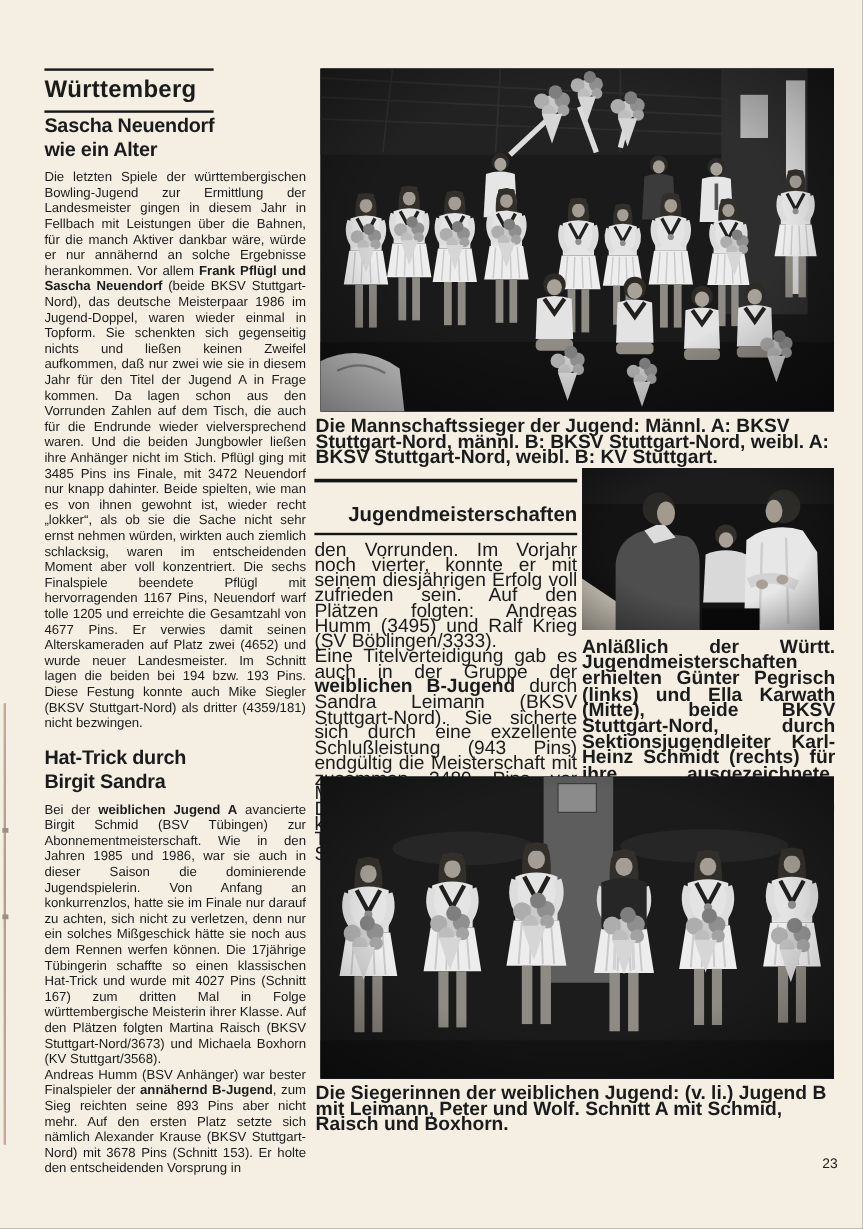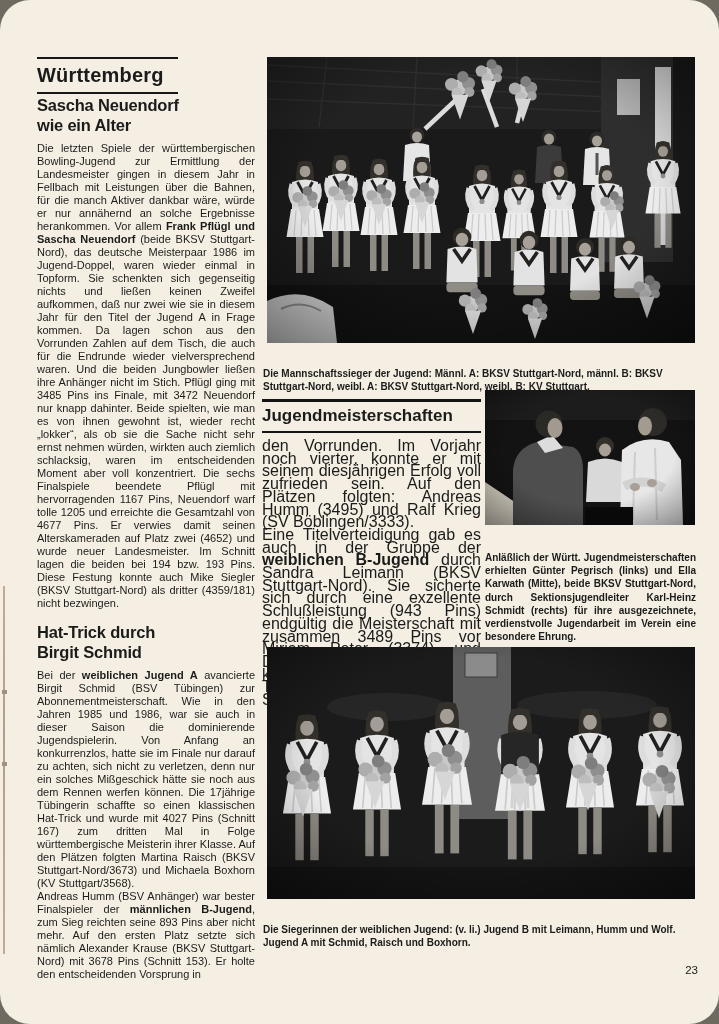--- a/index.html
+++ b/index.html
@@ -1,19 +1,19 @@
 <!DOCTYPE html>
 <html><head>
 <meta charset="utf-8">
 <style>
   html,body { margin:0; padding:0; background:#6e6a62; }
   .page {
     position:relative; width:719px; height:1024px; margin:0 auto;
     background:#f4efe2; overflow:hidden;
-    font-family:"Liberation Sans", sans-serif; color:#1b1b1b;border-radius:30px;
+    font-family:"Liberation Sans", sans-serif; color:#1b1b1b;
   }
   
   .edge-line { position:absolute; left:3px; top:586px; width:2px; height:368px;
     background:linear-gradient(#a4705a, #7c5a48 40%, #a4705a); opacity:.55; }
   .edge-line:after { content:""; position:absolute; left:-1px; top:104px; width:5px; height:4px; background:#5d4336; }
   .edge-line:before { content:""; position:absolute; left:-1px; top:176px; width:5px; height:4px; background:#5d4336; }
 
   
   .masthead { position:absolute; left:37px; top:57px; width:141px; }
   .masthead .rule { height:0; border-top:2px solid #171717; }
@@ -22,33 +22,33 @@
   
   .col-left { position:absolute; left:37px; top:96px; width:218px; }
   .col-mid  { position:absolute; left:262px; top:399px; width:219px; }
 
   .h-article { margin:0 0 7px; font-size:16.5px; line-height:19.5px; font-weight:700; text-align:left; letter-spacing:-.2px; }
   .h-article.gap { margin-top:13px; }
   .body-text { margin:0; font-size:11px; line-height:13px; text-align:justify; }
   .body-text span { white-space:normal; }
 
   .boxed-heading { border-top:3px solid #141414; border-bottom:2px solid #141414;
-    text-align:left; font-weight:700; font-size:17px; line-height:19px; padding:4px 0 6px; margin:0 0 7px; }
+    text-align:right; font-weight:700; font-size:17px; line-height:19px; padding:17px 0 6px; margin:0 0 7px; }
   .h-sub { margin:8px 0 5px; font-size:15.5px; line-height:18px; font-weight:700; letter-spacing:-.2px; }
   .mid-text { margin:0; font-size:16px; line-height:12.7px; text-align:justify; }
   .signature { margin:1px 14px 0 0; font-size:11px; font-weight:700; text-align:right; }
 
   
   .photo { position:absolute; background:#181818; }
   .photo svg { display:block; width:100%; height:100%; }
   .photo-top    { left:267px; top:57px;  width:428px; height:286px; }
   .photo-award  { left:485px; top:390px; width:210px; height:135px; }
   .photo-bottom { left:267px; top:647px; width:428px; height:252px; }
 
-  .caption { position:absolute; font-weight:700; font-size:10px; line-height:13.2px;margin-top:18px; }
+  .caption { position:absolute; font-weight:700; font-size:16px; line-height:13.2px; }
   .caption-top    { left:263px; top:349px; width:432px; text-align:left; }
   .caption-award  { left:485px; top:533px; width:211px; text-align:justify; }
   .caption-bottom { left:263px; top:905px; width:432px; text-align:left; }
 
   .page-num { position:absolute; left:668px; top:964px; width:30px; text-align:right; font-size:11.5px; }
 </style>
 </head>
 <body>
 
 <svg width="0" height="0" style="position:absolute" aria-hidden="true">
@@ -107,24 +107,24 @@
   <div class="masthead">
     <div class="rule"></div>
     <h1>Württemberg</h1>
     <div class="rule"></div>
   </div>
 
   <div class="col-left">
     <h2 class="h-article"><span>Sascha Neuendorf</span><br><span>wie ein Alter</span></h2>
     <p class="body-text"><span>Die letzten Spiele der württembergischen Bowling-Jugend zur Ermittlung der Landesmeister gingen in diesem Jahr in Fellbach mit Leistungen über die Bahnen, für die manch Aktiver dankbar wäre, würde er nur annähernd an solche Ergebnisse herankommen. Vor allem </span><span style="font-weight: 700;">Frank Pflügl und Sascha Neuendorf</span><span> (beide BKSV Stuttgart-Nord), das deutsche Meisterpaar 1986 im Jugend-Doppel, waren wieder einmal in Topform. Sie schenkten sich gegenseitig nichts und ließen keinen Zweifel aufkommen, daß nur zwei wie sie in diesem Jahr für den Titel der Jugend A in Frage kommen. Da lagen schon aus den Vorrunden Zahlen auf dem Tisch, die auch für die Endrunde wieder vielversprechend waren. Und die beiden Jungbowler ließen ihre Anhänger nicht im Stich. Pflügl ging mit 3485 Pins ins Finale, mit 3472 Neuendorf nur knapp dahinter. Beide spielten, wie man es von ihnen gewohnt ist, wieder recht „lokker“, als ob sie die Sache nicht sehr ernst nehmen würden, wirkten auch ziemlich schlacksig, waren im entscheidenden Moment aber voll konzentriert. Die sechs Finalspiele beendete Pflügl mit hervorragenden 1167 Pins, Neuendorf warf tolle 1205 und erreichte die Gesamtzahl von 4677 Pins. Er verwies damit seinen Alterskameraden auf Platz zwei (4652) und wurde neuer Landesmeister. Im Schnitt lagen die beiden bei 194 bzw. 193 Pins. Diese Festung konnte auch Mike Siegler (BKSV Stuttgart-Nord) als dritter (4359/181) nicht bezwingen.</span></p>
 
-    <h2 class="h-article gap"><span>Hat-Trick durch</span><br><span>Birgit Schmid</span></h2>
+    <h2 class="h-article gap"><span>Hat-Trick durch</span><br><span>Birgit Sandra</span></h2>
     <p class="body-text"><span>Bei der </span><span style="font-weight: 700;">weiblichen Jugend A</span><span> avancierte Birgit Schmid (BSV Tübingen) zur Abonnementmeisterschaft. Wie in den Jahren 1985 und 1986, war sie auch in dieser Saison die dominierende Jugendspielerin. Von Anfang an konkurrenzlos, hatte sie im Finale nur darauf zu achten, sich nicht zu verletzen, denn nur ein solches Mißgeschick hätte sie noch aus dem Rennen werfen können. Die 17jährige Tübingerin schaffte so einen klassischen Hat-Trick und wurde mit 4027 Pins (Schnitt 167) zum dritten Mal in Folge württembergische Meisterin ihrer Klasse. Auf den Plätzen folgten Martina Raisch (BKSV Stuttgart-Nord/3673) und Michaela Boxhorn (KV Stuttgart/3568).</span></p>
 
-    <p class="body-text"><span>Andreas Humm (BSV Anhänger) war bester Finalspieler der </span><span style="font-weight: 700;">männlichen B-Jugend</span><span>, zum Sieg reichten seine 893 Pins aber nicht mehr. Auf den ersten Platz setzte sich nämlich Alexander Krause (BKSV Stuttgart-Nord) mit 3678 Pins (Schnitt 153). Er holte den entscheidenden Vorsprung in</span></p>
+    <p class="body-text"><span>Andreas Humm (BSV Anhänger) war bester Finalspieler der </span><span style="font-weight: 700;">annähernd B-Jugend</span><span>, zum Sieg reichten seine 893 Pins aber nicht mehr. Auf den ersten Platz setzte sich nämlich Alexander Krause (BKSV Stuttgart-Nord) mit 3678 Pins (Schnitt 153). Er holte den entscheidenden Vorsprung in</span></p>
   </div>
 
   <figure class="photo photo-top" style="margin:0" aria-label="Gruppenfoto der Mannschaftssieger der Jugend mit Blumensträußen">
     <svg viewBox="0 0 428 286" preserveAspectRatio="none">
       <rect width="428" height="286" fill="#1a1a1a"></rect>
       <rect width="428" height="72" fill="#222222"></rect>
       <path d="M0,8 L428,30 M0,24 L428,44 M0,42 L428,58 M60,0 L52,70 M150,0 L146,70 M250,0 L250,70 M350,0 L354,70" stroke="#2e2e2e" stroke-width="1.5" fill="none"></path>
       <rect x="334" y="0" width="94" height="205" fill="#2e2e2e"></rect>
       <rect x="350" y="22" width="23" height="36" fill="#c9c9c9" opacity=".85"></rect>
       <rect x="388" y="10" width="16" height="178" fill="#d6d6d6"></rect>
@@ -225,16 +225,16 @@
 
       <use href="#bq" transform="translate(36,138) scale(2.1)"></use>
       <use href="#bq" transform="translate(108,130) scale(2.1)"></use>
       <use href="#bq" transform="translate(178,120) scale(2.2)"></use>
       <use href="#bq" transform="translate(253,132) scale(2.2)"></use>
       <use href="#bq" transform="translate(321,132) scale(2.1)"></use>
       <use href="#bq" transform="translate(392,140) scale(2.1)"></use>
       <rect width="428" height="252" fill="url(#vig)"></rect>
     </svg>
   </figure>
-  <figcaption class="caption caption-bottom">Die Siegerinnen der weiblichen Jugend: (v. li.) Jugend B mit Leimann, Humm und Wolf. Jugend A mit Schmid, Raisch und Boxhorn.</figcaption>
+  <figcaption class="caption caption-bottom">Die Siegerinnen der weiblichen Jugend: (v. li.) Jugend B mit Leimann, Peter und Wolf. Schnitt A mit Schmid, Raisch und Boxhorn.</figcaption>
 
   <div class="page-num">23</div>
 </div>
 
 </body></html>

